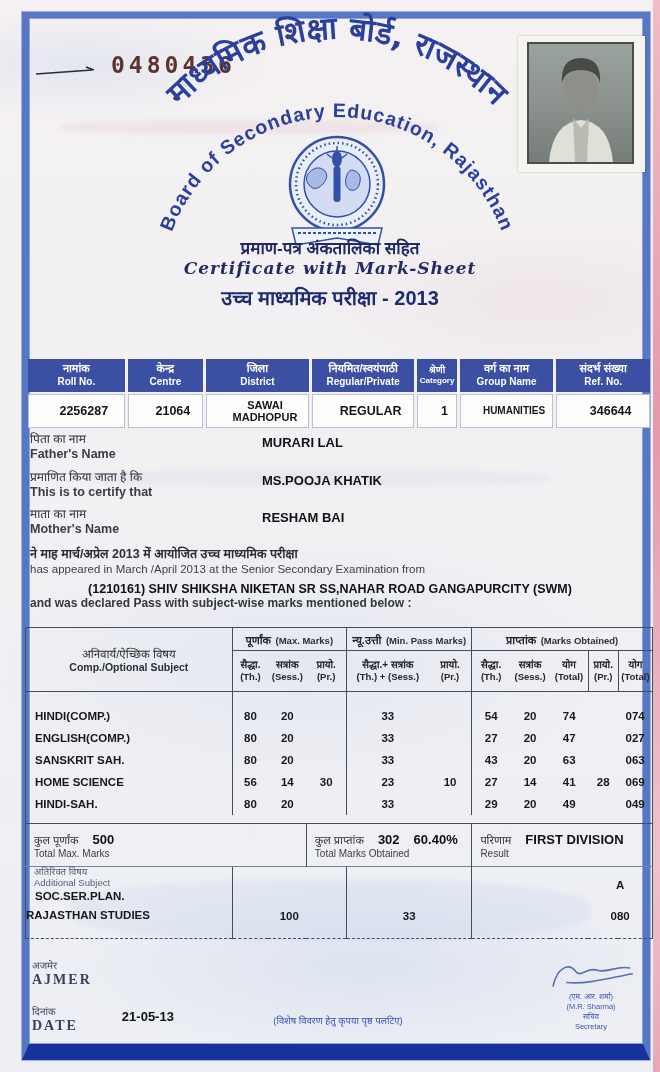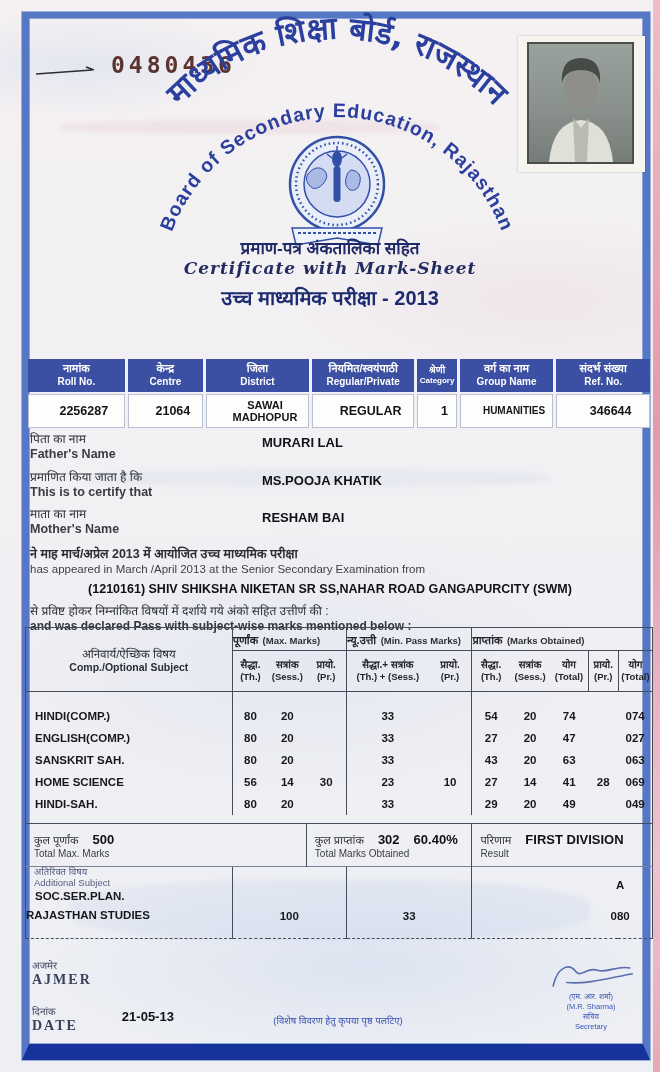--- a/index.html
+++ b/index.html
@@ -57,21 +57,21 @@
   .appeared-en{font-size:11.5px;color:#3c3f46;margin-top:1px;}
   .school{margin-top:7px;text-align:center;font-size:12.5px;font-weight:bold;color:#101114;}
   .declared-hi{margin-top:6px;font-size:12px;color:#2e3138;}
   .declared-en{font-size:12px;font-weight:bold;color:#34373e;}
 
   .marks-wrap{left:25px;top:627px;width:628px;}
   .marks{width:100%;table-layout:fixed;border-collapse:collapse;
     border:1.6px solid #474c5c;border-bottom:1.6px dashed #474c5c;}
   .marks td{padding:0;vertical-align:middle;}
   .gb{border-left:1.4px solid #474c5c;}
-  .ghead td{border-bottom:1.2px solid #474c5c;height:22px;}
+  .ghead td{border-bottom:1.2px solid #474c5c;text-align:center;height:22px;}
   .gh-hi{font-size:11px;font-weight:bold;color:#23252c;}
   .gh-en{font-size:9.5px;font-weight:bold;color:#2c2f37;}
   .shead td{border-bottom:1.4px solid #474c5c;text-align:center;height:40px;line-height:1.2;}
   .sh-hi{font-size:10px;font-weight:bold;}
   .sh-en{font-size:9.5px;font-weight:bold;}
   .subjcell{text-align:center;vertical-align:middle;}
   .subj-hi{font-size:11.5px;color:#2a2d34;}
   .subj-en{font-size:10.5px;font-weight:bold;color:#2a2d34;}
   .drow td{height:22px;font-size:11.5px;font-weight:bold;color:#17181c;text-align:center;}
   .drow .subj{text-align:left;padding-left:9px;}
@@ -230,21 +230,20 @@
     <div class="crow">
       <div class="clabels">
         <div class="lab-hi">माता का नाम</div>
         <div class="lab-en">Mother's Name</div>
       </div>
       <div class="cvalue">RESHAM BAI</div>
     </div>
     <div class="appeared-hi">ने माह मार्च/अप्रेल 2013 में आयोजित उच्च माध्यमिक परीक्षा</div>
     <div class="appeared-en">has appeared in March /April 2013 at the Senior Secondary Examination from</div>
     <div class="school">(1210161) SHIV SHIKSHA NIKETAN SR SS,NAHAR ROAD GANGAPURCITY (SWM)</div>
-    <div class="declared-hi">से प्रविष्ट होकर निम्नांकित विषयों में दर्शाये गये अंको सहित उत्तीर्ण की :</div>
     <div class="declared-en">and was declared Pass with subject-wise marks mentioned below :</div>
   </div>
 
   <div class="abs marks-wrap">
   <table class="marks">
     <colgroup>
       <col style="width:206px">
       <col style="width:36px">
           <col style="width:38px">
           <col style="width:40px">

